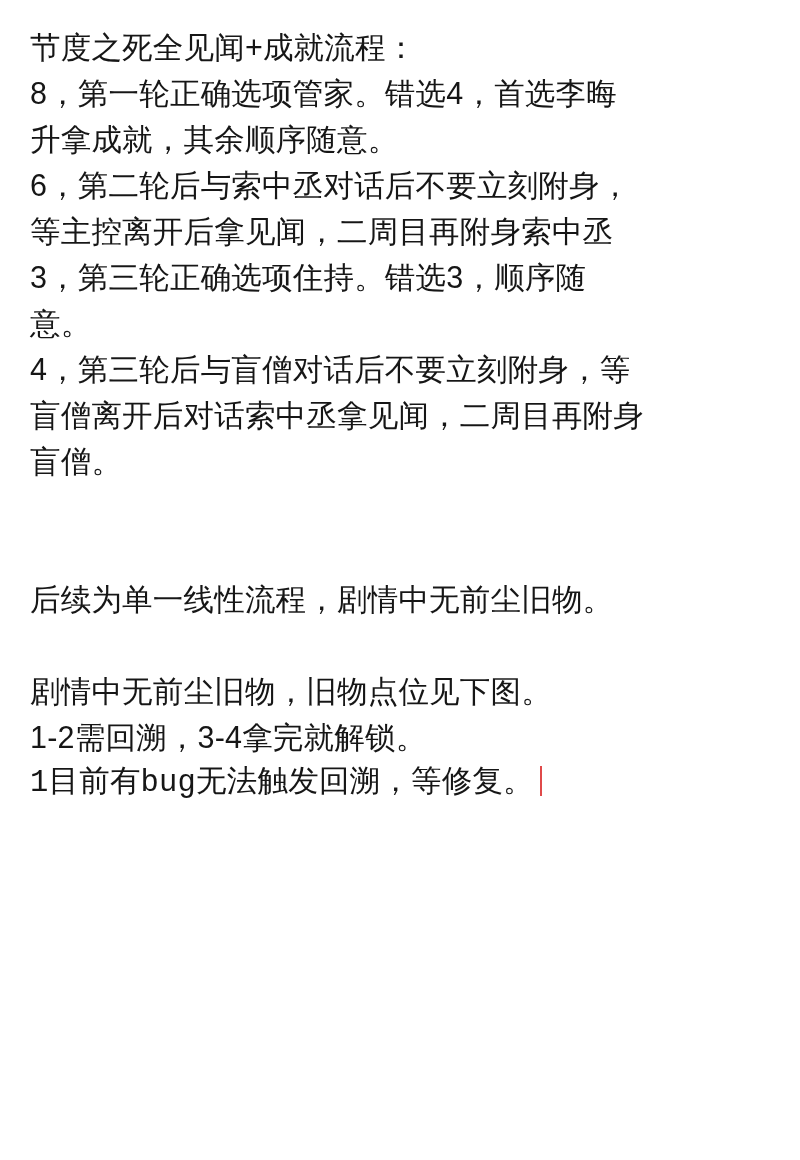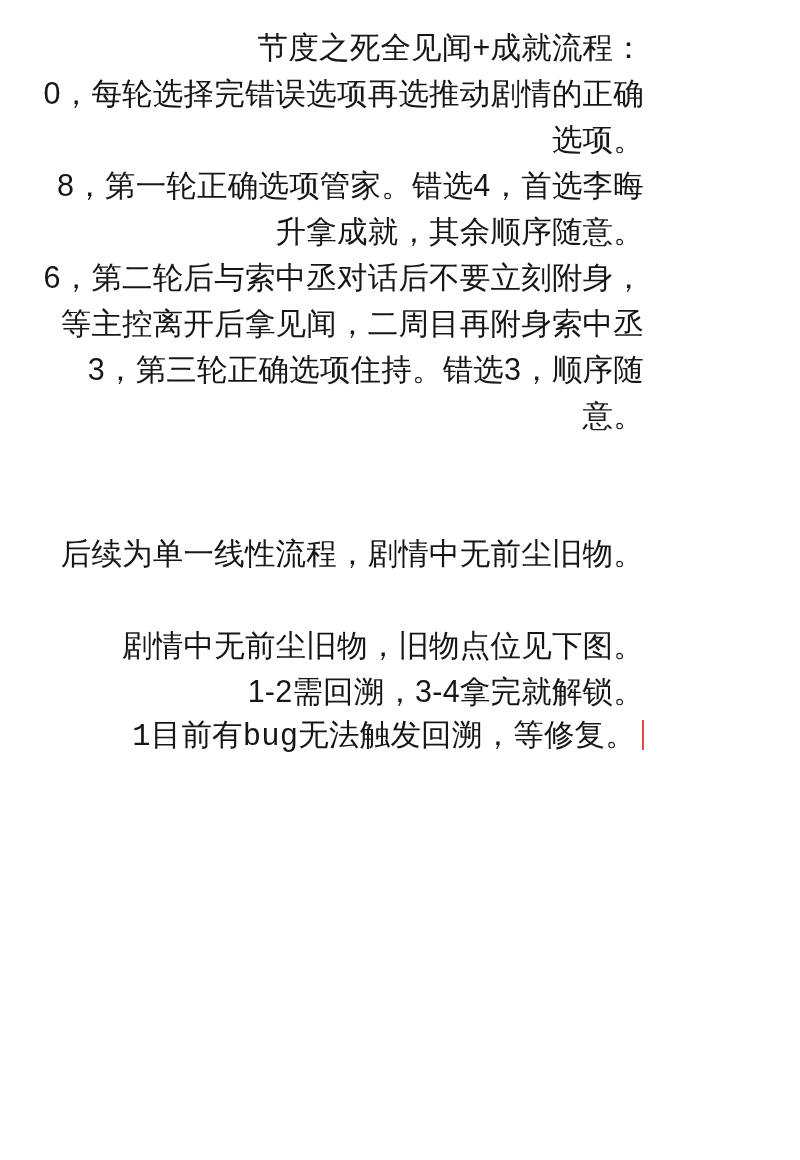--- a/index.html
+++ b/index.html
@@ -13,21 +13,20 @@
     font-family: "Liberation Sans", "DejaVu Sans", sans-serif;
     color: #1c1c1c;
     overflow: hidden;
   }
   .page {
     box-sizing: border-box;
     width: 672px;
     height: 1160px;
     padding: 24px 28px 10px 30px;
     background: #ffffff;
-    text-align: right;
   }
   .para {
     font-size: 30.5px;
     line-height: 46px;
     letter-spacing: 0.2px;
     margin: 0;
     white-space: pre-wrap;
     word-break: break-word;
     font-weight: 400;
     color: #161616;
@@ -52,24 +51,24 @@
     margin-left: 6px;
   }
 </style>
 </head>
 <body>
 
 <div class="page">
 
   <div class="block">
     <p class="para">节度之死全见闻+成就流程：</p>
-    <p class="para">0，每轮选择完错误选项再选推动剧情的正确选项。</p>
     <p class="para">8，第一轮正确选项管家。错选4，首选李晦升拿成就，其余顺序随意。</p>
     <p class="para">6，第二轮后与索中丞对话后不要立刻附身，等主控离开后拿见闻，二周目再附身索中丞</p>
     <p class="para">3，第三轮正确选项住持。错选3，顺序随意。</p>
+    <p class="para">4，第三轮后与盲僧对话后不要立刻附身，等盲僧离开后对话索中丞拿见闻，二周目再附身盲僧。</p>
   </div>
 
   <div class="spacer-block"></div>
 
 
   <div class="spacer-block"></div>
 
   <div class="block">
     <p class="para">后续为单一线性流程，剧情中无前尘旧物。</p>
   </div>

